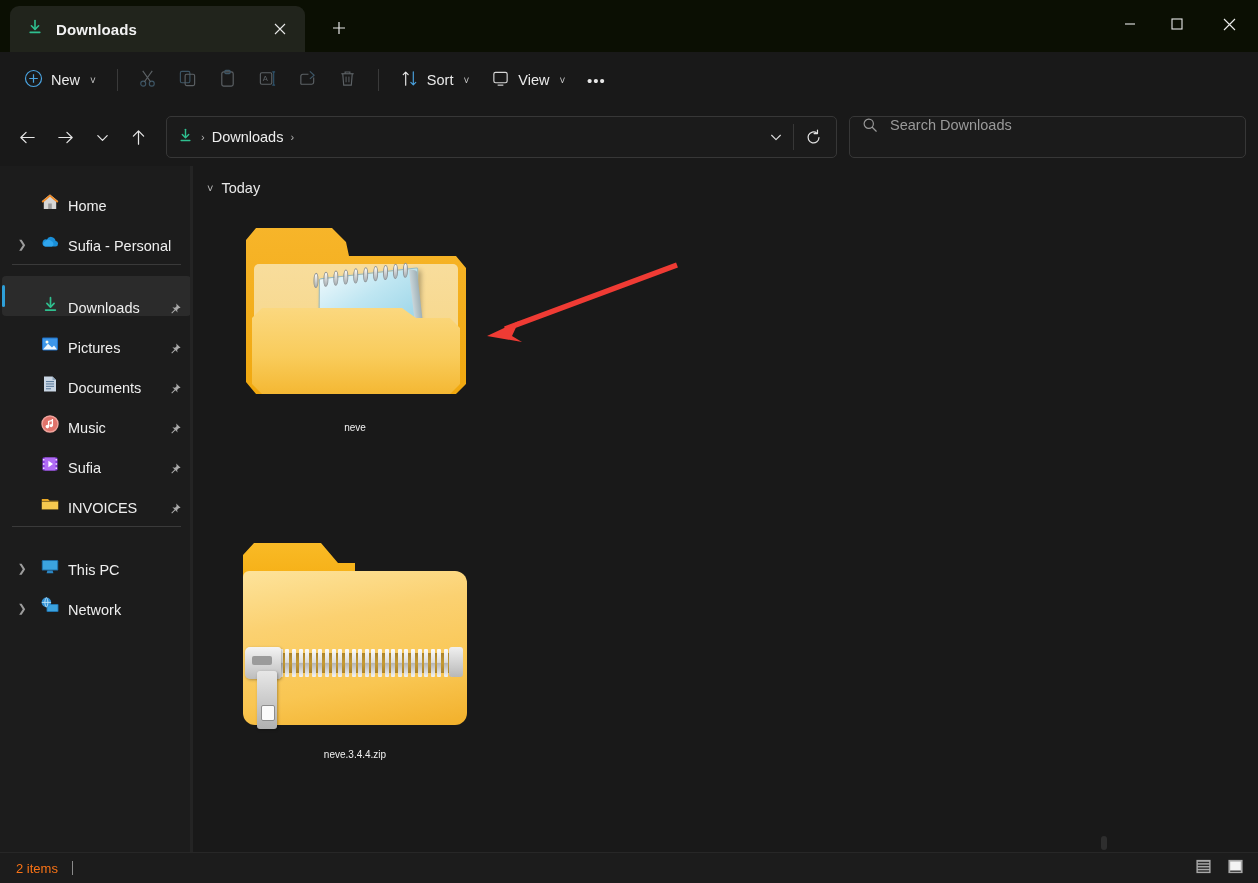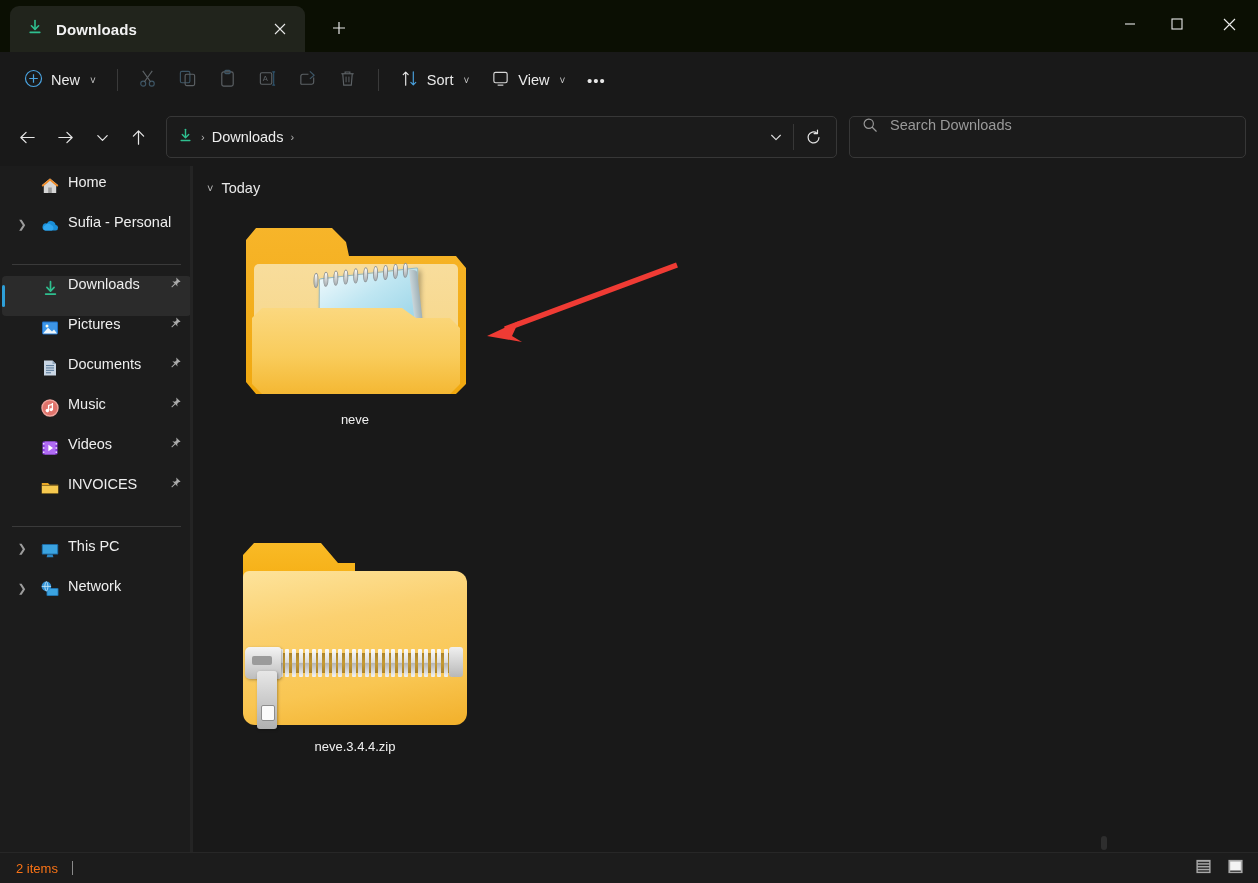--- a/index.html
+++ b/index.html
@@ -78,21 +78,21 @@
 
   
   .body { flex: 1; display: flex; min-height: 0; background: #191919; }
 
   
   .sidebar {
     width: 193px; background: #1c1c1c; padding-top: 8px;
     display: flex; flex-direction: column; overflow: hidden; position: relative;
   }
   .side-item {
-    height: 40px; display: flex; align-items: flex-start; padding-left: 10px; padding-right: 6px;
+    height: 40px; display: flex; align-items: flex-end; padding-left: 10px; padding-right: 6px;
     gap: 6px; position: relative; border-radius: 4px; margin: 0 2px;
   }
   .side-item.active { background: #2b2b2b; }
   .side-item.active::before {
     content: ""; position: absolute; left: 0; top: 9px; width: 3px; height: 22px;
     background: #2e9fd8; border-radius: 2px;
   }
   .exp { width: 20px; height: 20px; display: flex; align-items: center; justify-content: center; color: #9d9d9d; font-size: 11px; flex: 0 0 20px; }
   .exp.blank { color: transparent; }
   .side-ico { width: 24px; height: 24px; display: flex; align-items: center; justify-content: center; flex: 0 0 24px; }
@@ -101,21 +101,21 @@
   .side-div { height: 1px; background: #3a3a3a; margin: 10px 12px 11px 12px; }
   .side-scroll-track { position: absolute; right: 0; top: 0; width: 3px; height: 100%; background: #242424; }
 
   
   .content { flex: 1; position: relative; background: #191919; overflow: hidden; }
   .group-header { display: flex; align-items: center; gap: 8px; padding: 14px 0 0 208px; }
   .group-chev { color: #bdbdbd; font-size: 11px; }
   .group-label { color: #e9e9e9; font-size: 14.5px; }
 
   .tile { position: absolute; width: 240px; display: flex; flex-direction: column; align-items: center; }
-  .tile-label { color: #f0f0f0; font-size: 13px; margin-top: 14px; text-align: right; }
+  .tile-label { color: #f0f0f0; font-size: 10px; margin-top: 24px; text-align: right; }
 
   
   .folder-open { position: relative; width: 222px; height: 172px; }
   .fo-back {
     position: absolute; left: 2px; top: 0; width: 220px; height: 168px;
     background: linear-gradient(180deg,#f7b52a 0%,#f0a80f 100%);
     border-radius: 10px 12px 10px 10px;
     clip-path: polygon(0 14px, 10px 2px, 86px 2px, 100px 16px, 103px 30px, 210px 30px, 220px 42px, 220px 158px, 210px 168px, 10px 168px, 0 156px);
   }
   .fo-inner {
@@ -520,21 +520,21 @@
             <rect x="4.6" y="3.5" width="10.8" height="13" fill="#b06bf5"></rect>
             <rect x="2.9" y="5" width="1.6" height="1.6" fill="#eddcff"></rect>
             <rect x="2.9" y="9.2" width="1.6" height="1.6" fill="#eddcff"></rect>
             <rect x="2.9" y="13.4" width="1.6" height="1.6" fill="#eddcff"></rect>
             <rect x="15.5" y="5" width="1.6" height="1.6" fill="#eddcff"></rect>
             <rect x="15.5" y="9.2" width="1.6" height="1.6" fill="#eddcff"></rect>
             <rect x="15.5" y="13.4" width="1.6" height="1.6" fill="#eddcff"></rect>
             <path d="M8.4 6.8 L13 10 L8.4 13.2 Z" fill="#fff"></path>
           </svg>
         </span>
-        <span class="side-label">Videos</span>
+        <span class="side-label">Sufia</span>
         <span class="pin">
           <svg width="14" height="14" viewBox="0 0 16 16">
               <path d="M9.4 1.6 L14.4 6.6 L12.2 7.2 L10.4 9 L11 12 L8.4 9.4 L4.6 13.2 L3.8 12.4 L7.6 8.6 L5 6 L8 6.6 L9.8 4.8 Z" fill="#a9a9a9"></path>
             </svg>
         </span>
       </div>
 
       <div class="side-item">
         <span class="exp blank">›</span>
         <span class="side-ico">

